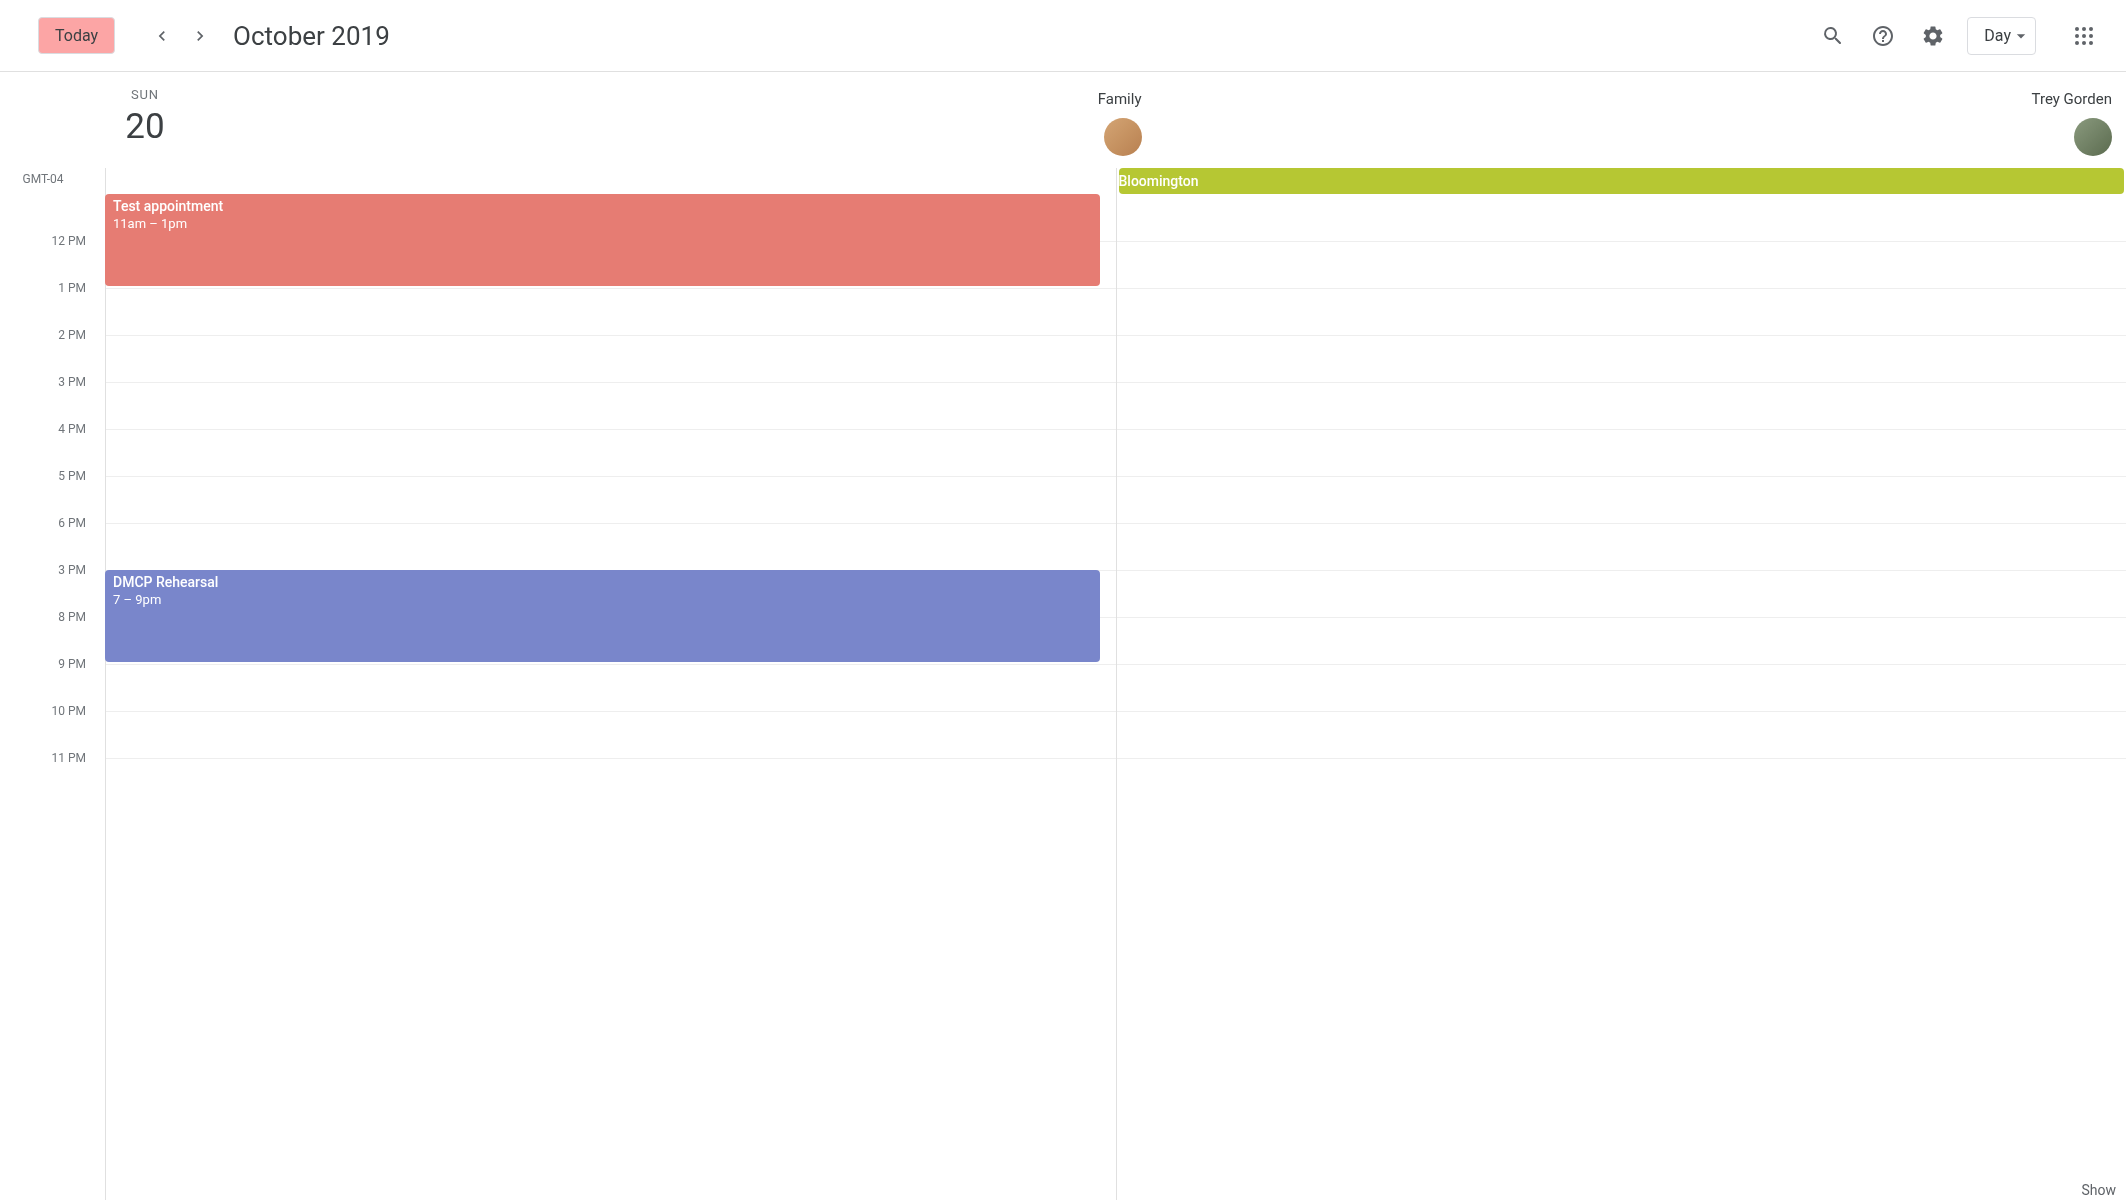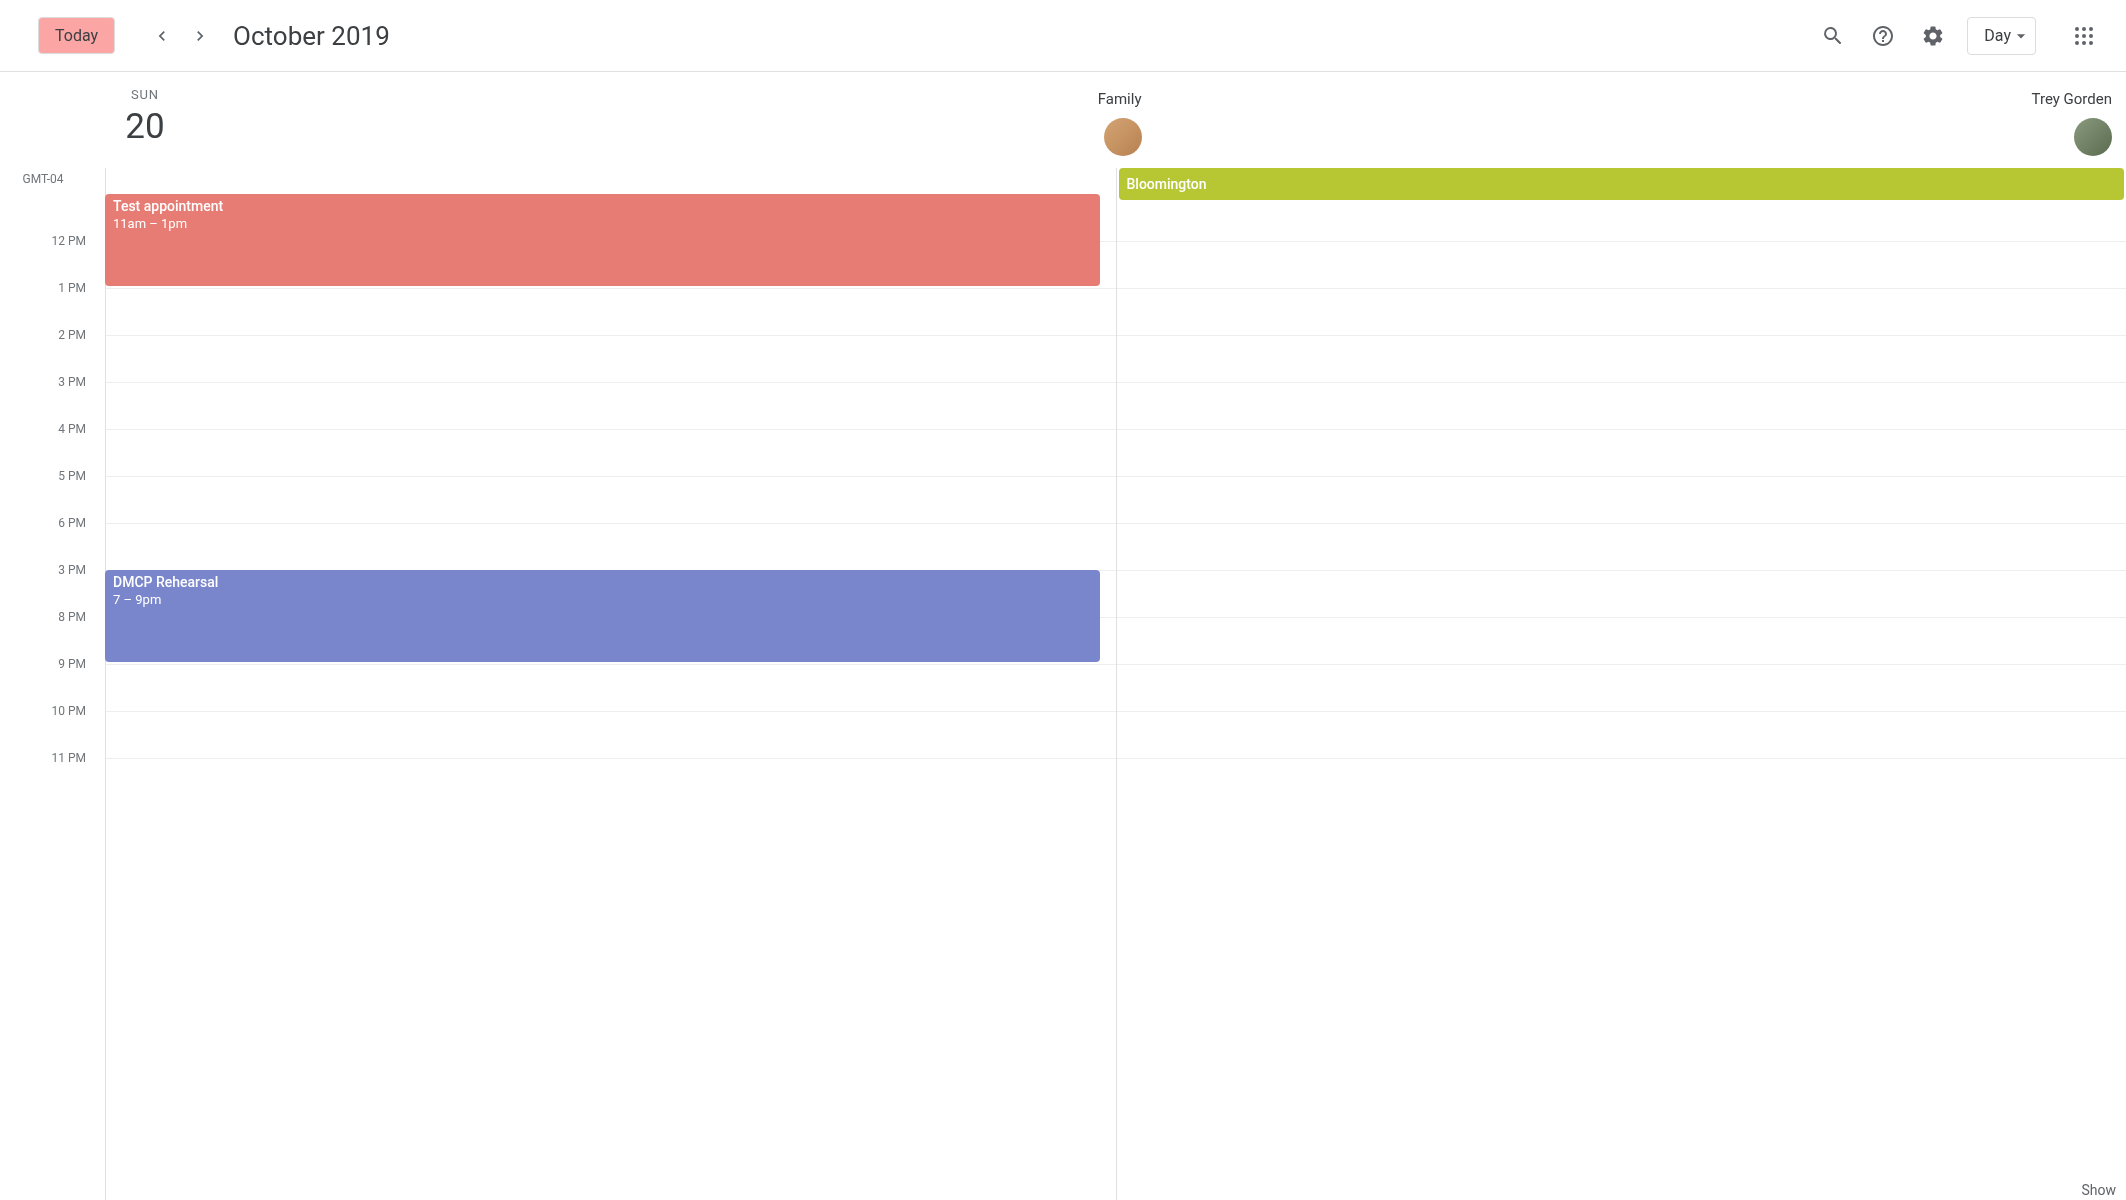--- a/index.html
+++ b/index.html
@@ -186,26 +186,26 @@
   display: flex;
 }
 
 .all-day-col {
   flex: 1;
   border-left: 1px solid #e0e0e0;
 }
 
 .all-day-event {
   margin: 0 2px 0 2px;
-  height: 32px;
+  height: 26px;
   border-radius: 4px;
   color: #fff;
   font-size: 14px;
   font-weight: 500;
-  padding: 1px 8px;
+  padding: 1px 0;
   display: flex;
   align-items: center;
 }
 
 .grid-container {
   position: absolute;
   top: 122px;
   left: 0;
   right: 0;
   bottom: 0;

